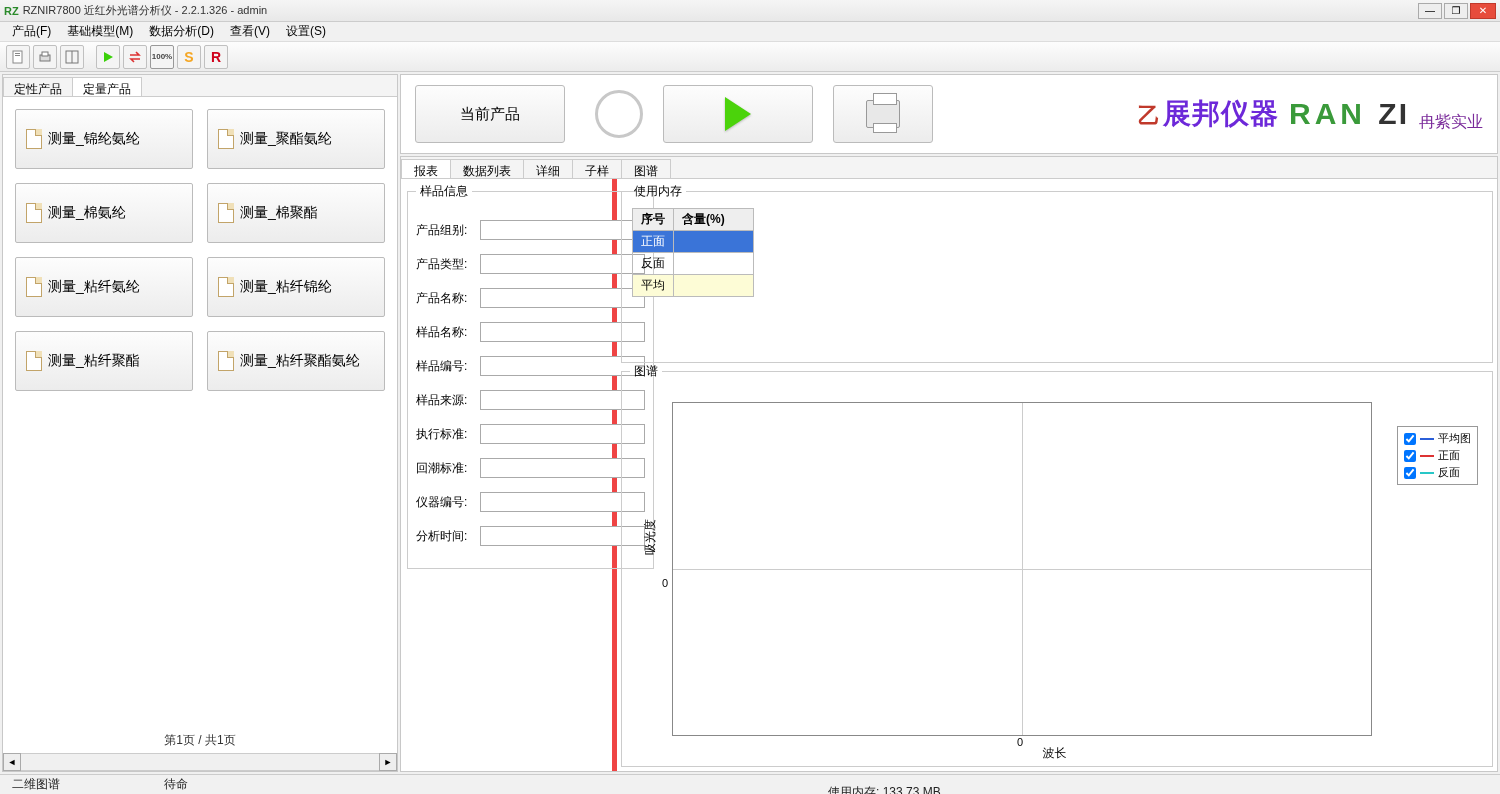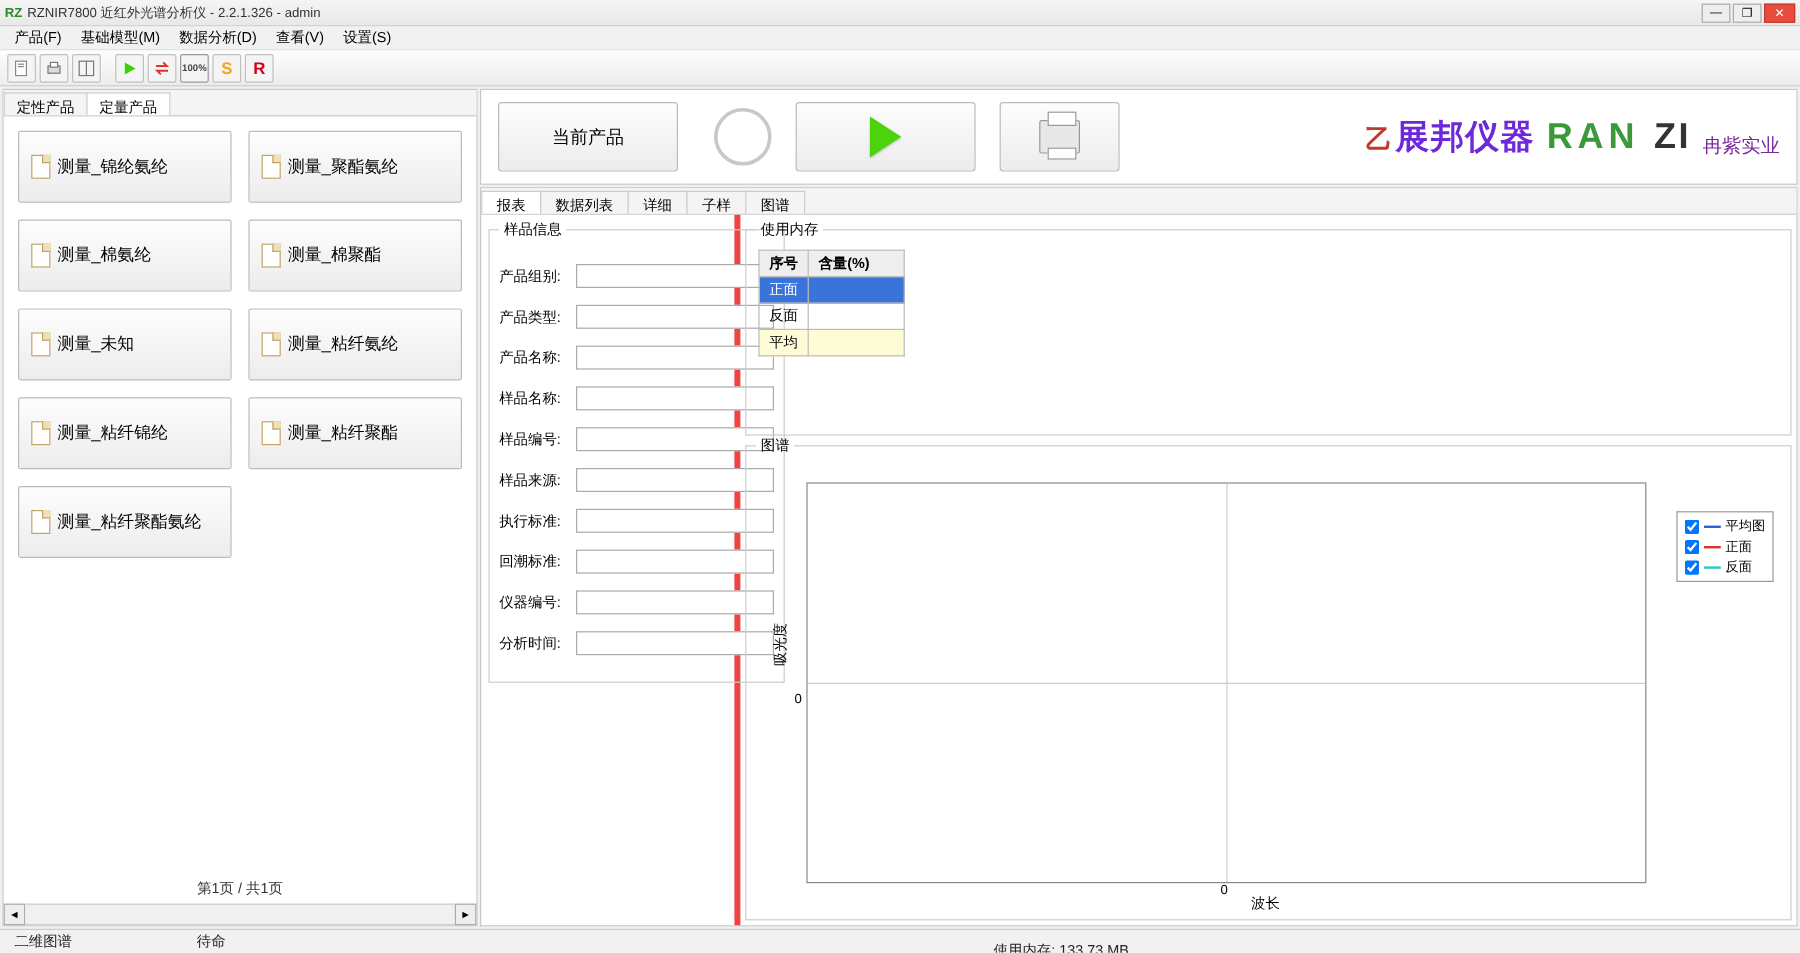--- a/index.html
+++ b/index.html
@@ -180,24 +180,20 @@
           <span class="doc-ico"></span>
           <span>测量_聚酯氨纶</span>
         </div>
       <div class="product-item">
           <span class="doc-ico"></span>
           <span>测量_棉氨纶</span>
         </div>
       <div class="product-item">
           <span class="doc-ico"></span>
           <span>测量_棉聚酯</span>
-        </div>
-      <div class="product-item">
-          <span class="doc-ico"></span>
-          <span>测量_未知</span>
         </div>
       <div class="product-item">
           <span class="doc-ico"></span>
           <span>测量_粘纤氨纶</span>
         </div>
       <div class="product-item">
           <span class="doc-ico"></span>
           <span>测量_粘纤锦纶</span>
         </div>
       <div class="product-item">

